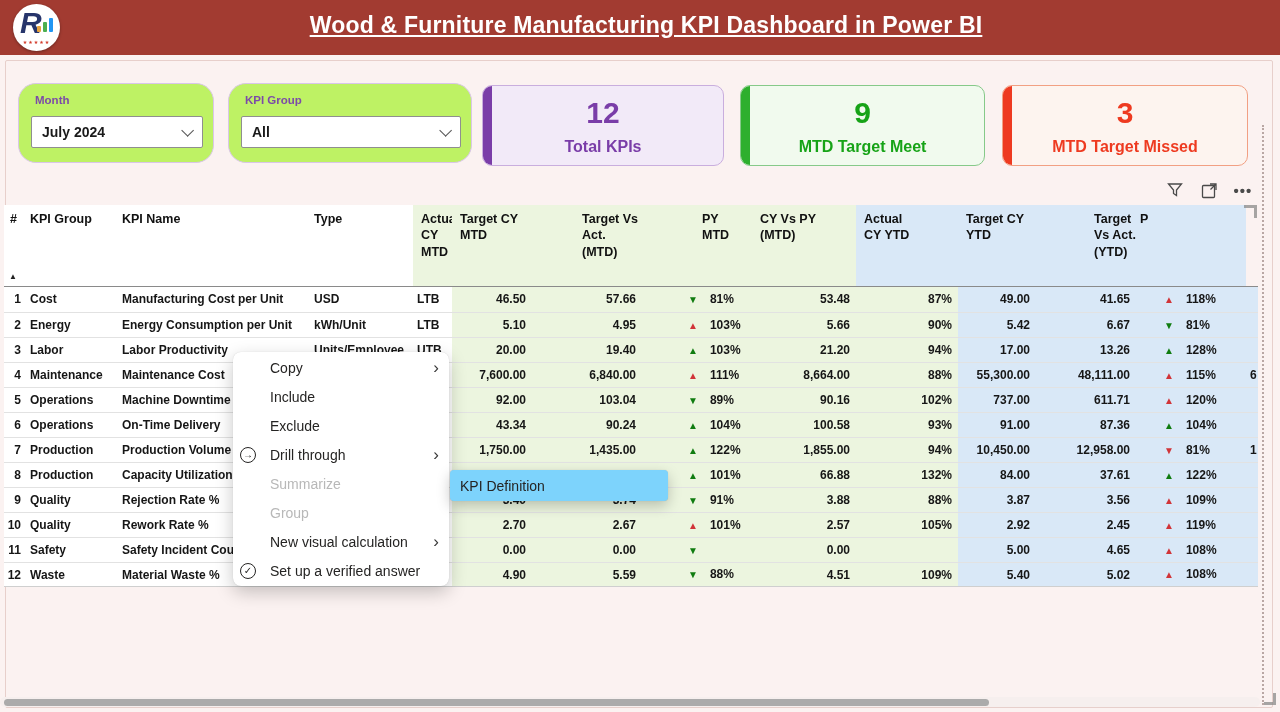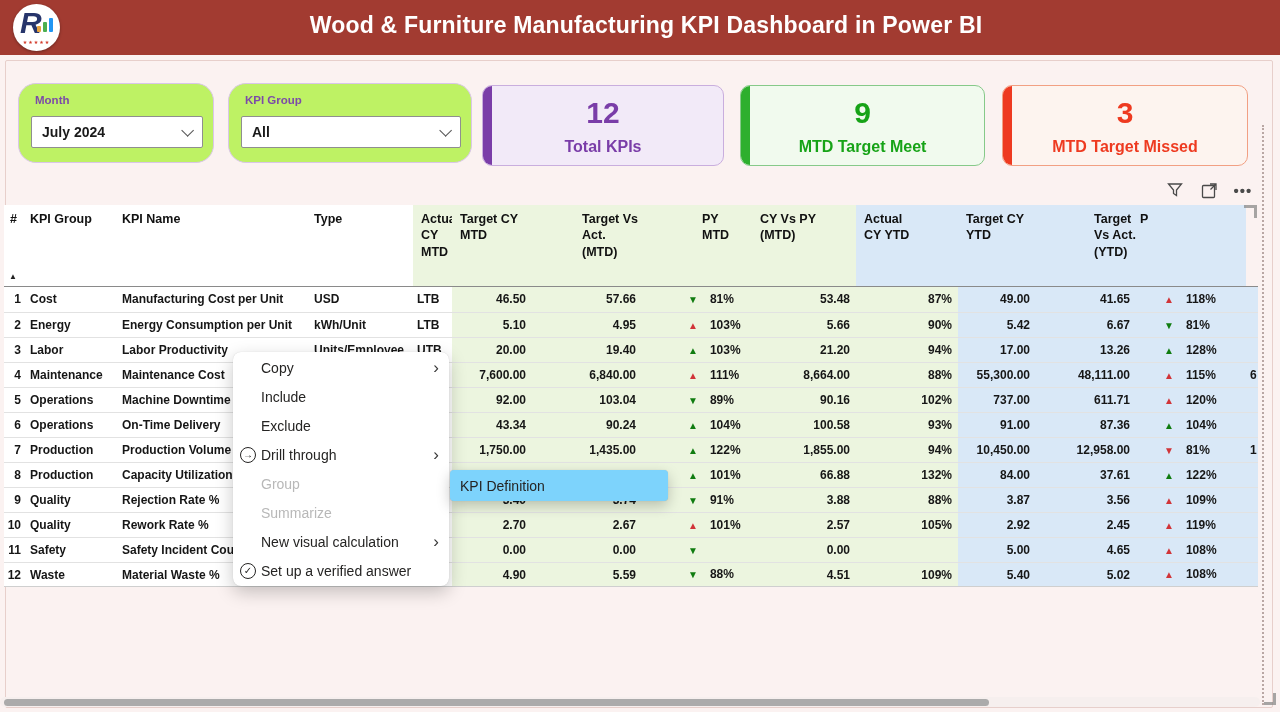--- a/index.html
+++ b/index.html
@@ -3,21 +3,21 @@
 <meta charset="utf-8">
 <style>
   * { margin:0; padding:0; box-sizing:border-box; }
   html,body { width:1280px; height:712px; overflow:hidden; }
   body { font-family:"Liberation Sans", sans-serif; background:#ffffff; }
   .page { position:relative; width:1280px; height:712px; background:#ffffff; overflow:hidden; }
 
   
   .banner { position:absolute; left:0; top:0; width:1280px; height:55px; background:#A23B31; }
   .banner-title { position:absolute; left:12px; right:0; top:12px; text-align:center; color:#ffffff;
-    font-size:23px; font-weight:bold; letter-spacing:.2px; }
+    font-size:23px; font-weight:bold; letter-spacing:.2px;text-decoration:underline; }
   .logo-circle { position:absolute; left:13px; top:4px; width:47px; height:47px; border-radius:50%;
     background:#ffffff; box-shadow:0 1px 3px rgba(0,0,0,.35); overflow:hidden; }
   .logo-letter { position:absolute; left:7px; top:2px; font-size:30px; font-weight:bold; color:#27356B; font-style:italic; }
   .logo-bars { position:absolute; right:7px; top:14px; display:flex; align-items:flex-end; gap:2px; }
   .logo-bars i { display:block; width:4px; border-radius:1px; }
   .logo-bars i:nth-child(1){ height:6px;  background:#E8A33D; }
   .logo-bars i:nth-child(2){ height:10px; background:#4CAF50; }
   .logo-bars i:nth-child(3){ height:14px; background:#2196F3; }
   .logo-stars { position:absolute; left:0; right:0; bottom:6px; text-align:center; font-size:5px; color:#D23A2A; letter-spacing:1px; }
 
@@ -92,21 +92,21 @@
     border-bottom:3px solid #8a8a8a; border-right:3px solid #8a8a8a; opacity:.75; }
   .v-dotted { position:absolute; left:1262px; top:70px; height:580px; width:0;
     border-left:2px dotted #B9A7A4; }
   .h-scroll-track { position:absolute; left:0px; top:642px; width:1260px; height:10px; background:#F6EFEE; border-radius:5px; }
   .h-scroll-thumb { position:absolute; left:4px; top:1.5px; width:985px; height:7px; background:#ABABAB; border-radius:4px; cursor:pointer; }
 
   
   .ctx-menu { position:absolute; left:233px; top:297px; width:216px; background:#ffffff; border-radius:8px;
     box-shadow:0 6px 18px rgba(0,0,0,.22), 0 0 1px rgba(0,0,0,.18); padding:1px 0; z-index:30; }
   .mi { position:relative; height:29px; display:flex; align-items:center; font-size:14px; color:#252423; cursor:pointer; }
-  .mi-label { position:absolute; left:28px; }
+  .mi-label { position:absolute; left:37px; }
   .mi-icon { position:absolute; left:7px; width:16px; height:16px; border:1.2px solid #252423; border-radius:50%;
     font-size:10px; line-height:14px; text-align:center; color:#252423; }
   .mi-chevron { position:absolute; right:10px; font-size:17px; color:#3a3a3a; line-height:29px; }
   .mi.disabled { color:#B8B8B8; cursor:default; }
   .submenu { position:absolute; left:450px; top:415px; width:218px; height:31px; background:#7dd3fc; border-radius:4px;
     box-shadow:0 5px 14px rgba(0,0,0,.22), 0 0 1px rgba(0,0,0,.18); display:flex; align-items:center; z-index:31; }
   .submenu-label { margin-left:10px; font-size:14px; color:#252423; }
 </style>
 </head>
 <body>
@@ -486,24 +486,24 @@
         </div>
         <div class="mi">
           <span class="mi-label">Exclude</span>
         </div>
         <div class="mi">
           <span class="mi-icon">→</span>
           <span class="mi-label">Drill through</span>
           <span class="mi-chevron">›</span>
         </div>
         <div class="mi disabled">
+          <span class="mi-label">Summarize</span>
+        </div>
+        <div class="mi disabled">
           <span class="mi-label">Group</span>
-        </div>
-        <div class="mi disabled">
-          <span class="mi-label">Summarize</span>
         </div>
         <div class="mi">
           <span class="mi-label">New visual calculation</span>
           <span class="mi-chevron">›</span>
         </div>
         <div class="mi">
           <span class="mi-icon">✓</span>
           <span class="mi-label">Set up a verified answer</span>
         </div>
       </div>

